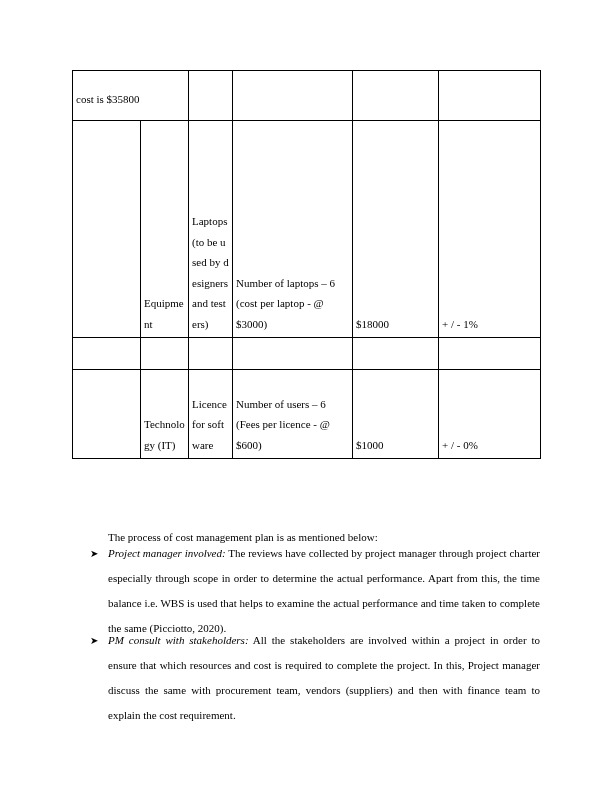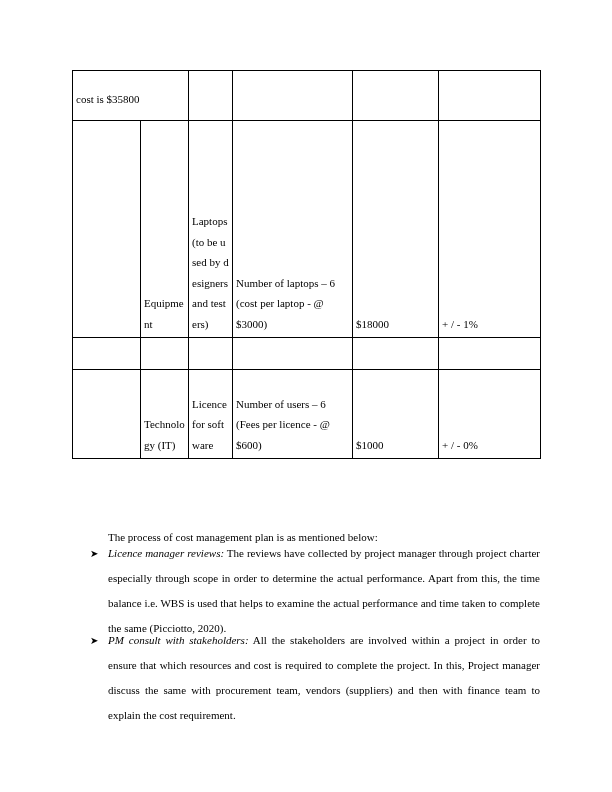--- a/index.html
+++ b/index.html
@@ -161,21 +161,21 @@
 
     </tbody>
   </table>
 
 
   <div class="intro-para">The process of cost management plan is as mentioned below:</div>
 
   <div class="bullet-block bullet-1">
     <div class="bullet-row">
       <span class="bullet-glyph">➤</span>
-      <span class="bullet-text"><span class="lead-in">Licence manager reviews:</span><span> The reviews have collected by project manager through project charter especially through scope in order to determine the actual performance. Apart from this, the time balance i.e. WBS is used that helps to examine the actual performance and time taken to complete the same (Picciotto, 2020).</span></span>
+      <span class="bullet-text"><span class="lead-in">Project manager involved:</span><span> The reviews have collected by project manager through project charter especially through scope in order to determine the actual performance. Apart from this, the time balance i.e. WBS is used that helps to examine the actual performance and time taken to complete the same (Picciotto, 2020).</span></span>
     </div>
   </div>
 
   <div class="bullet-block bullet-2">
     <div class="bullet-row">
       <span class="bullet-glyph">➤</span>
       <span class="bullet-text"><span class="lead-in">PM consult with stakeholders:</span><span> All the stakeholders are involved within a project in order to ensure that which resources and cost is required to complete the project. In this, Project manager discuss the same with procurement team, vendors (suppliers) and then with finance team to explain the cost requirement.</span></span>
     </div>
   </div>
 

